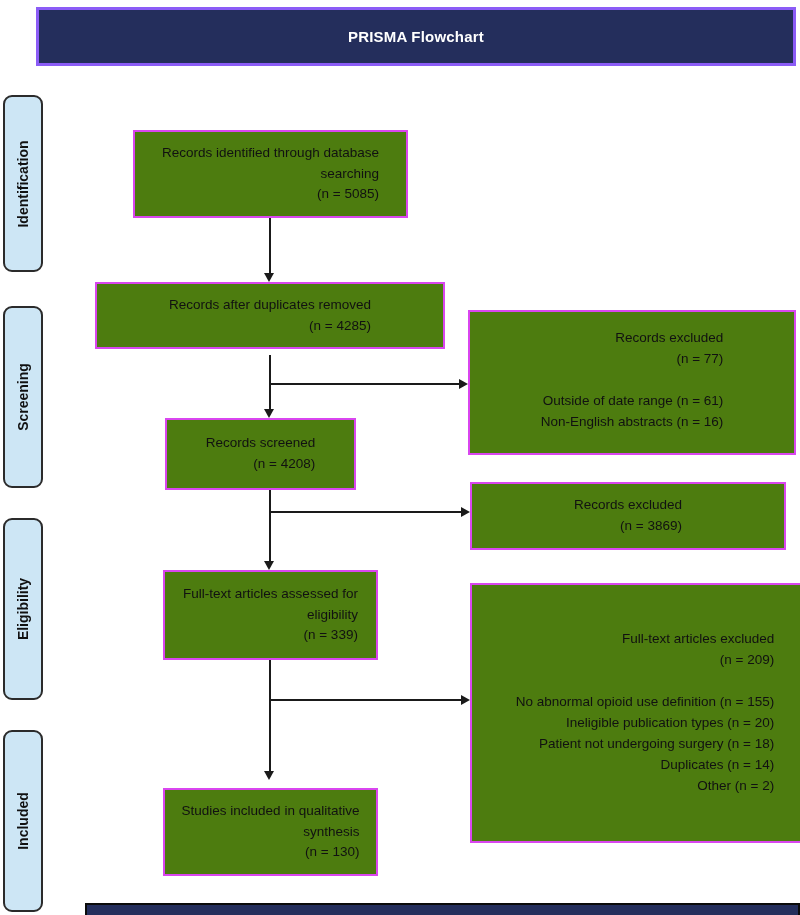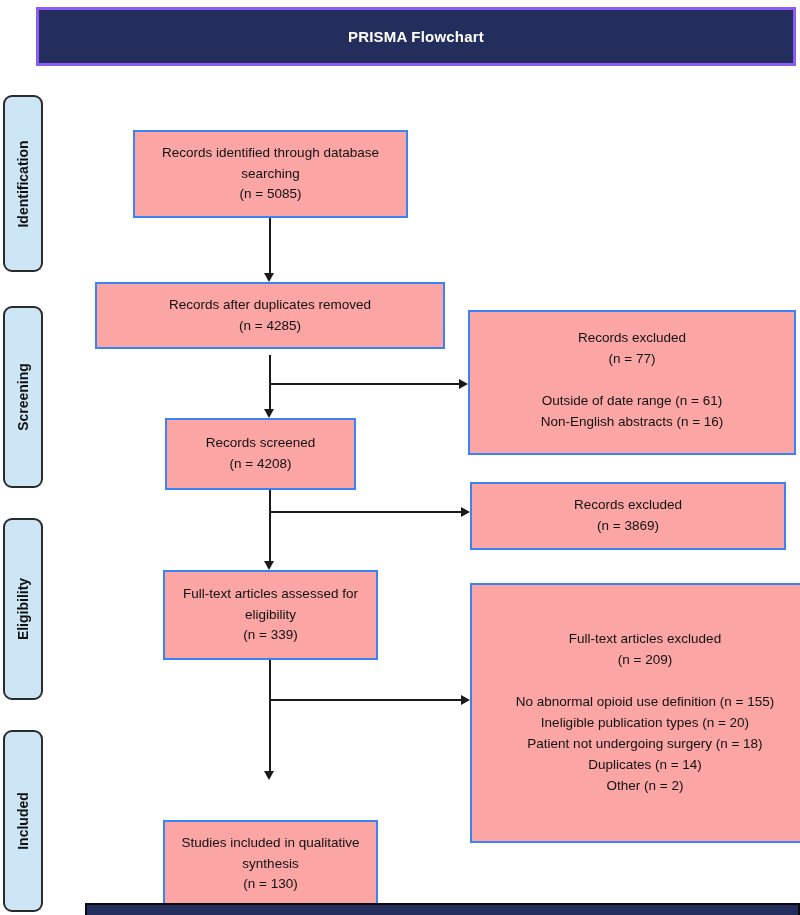--- a/index.html
+++ b/index.html
@@ -27,29 +27,29 @@
   }
   .stage .stage-text{
     transform:rotate(-90deg);white-space:nowrap;font-weight:bold;font-size:14px;color:#111;
   }
   .st-identification{top:95px;height:177px;}
   .st-screening{top:306px;height:182px;}
   .st-eligibility{top:518px;height:182px;}
   .st-included{top:730px;height:182px;}
   
   .box{
-    position:absolute;background:#fca5a5;border:2px solid #3b82f6;box-sizing:border-box;
-    display:flex;align-items:center;justify-content:center;text-align:center;
+    position:absolute;background:#4d7c0f;border:2px solid #d946ef;box-sizing:border-box;
+    display:flex;align-items:center;justify-content:center;text-align:right;
   }
   .box .box-text{white-space:pre-line;font-size:13.5px;line-height:1.55;color:#111;}
   .b-identified{left:133px;top:130px;width:275px;height:88px;}
   .b-duplicates{left:95px;top:282px;width:350px;height:67px;}
   .b-screened{left:165px;top:418px;width:191px;height:72px;}
   .b-fulltext{left:163px;top:570px;width:215px;height:90px;}
-  .b-included{left:163px;top:820px;width:215px;height:88px;}
+  .b-included{left:163px;top:788px;width:215px;height:88px;}
   .r-excl1{left:468px;top:310px;width:328px;height:145px;align-items:flex-start;}
   .r-excl1 .box-text{padding-top:16px;}
   .r-excl2{left:470px;top:482px;width:316px;height:68px;}
   .r-excl3{left:470px;top:583px;width:350px;height:260px;}
   
   .vline{position:absolute;width:2px;background:#1a1a1a;}
   .hline{position:absolute;height:2px;background:#1a1a1a;}
   .arr-down{
     position:absolute;width:0;height:0;
     border-left:5px solid transparent;border-right:5px solid transparent;

